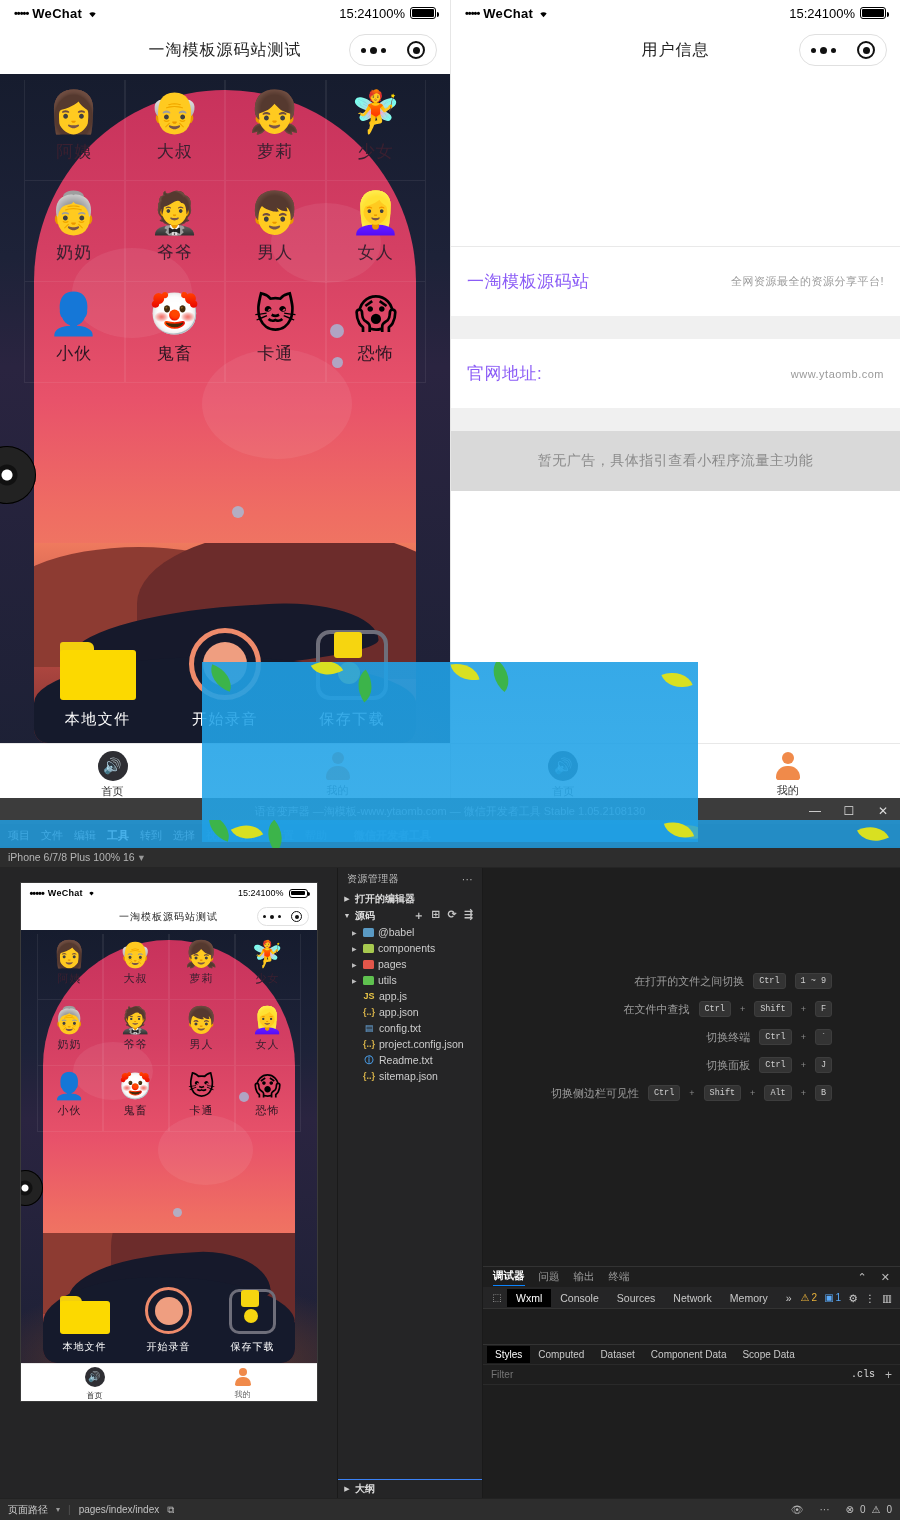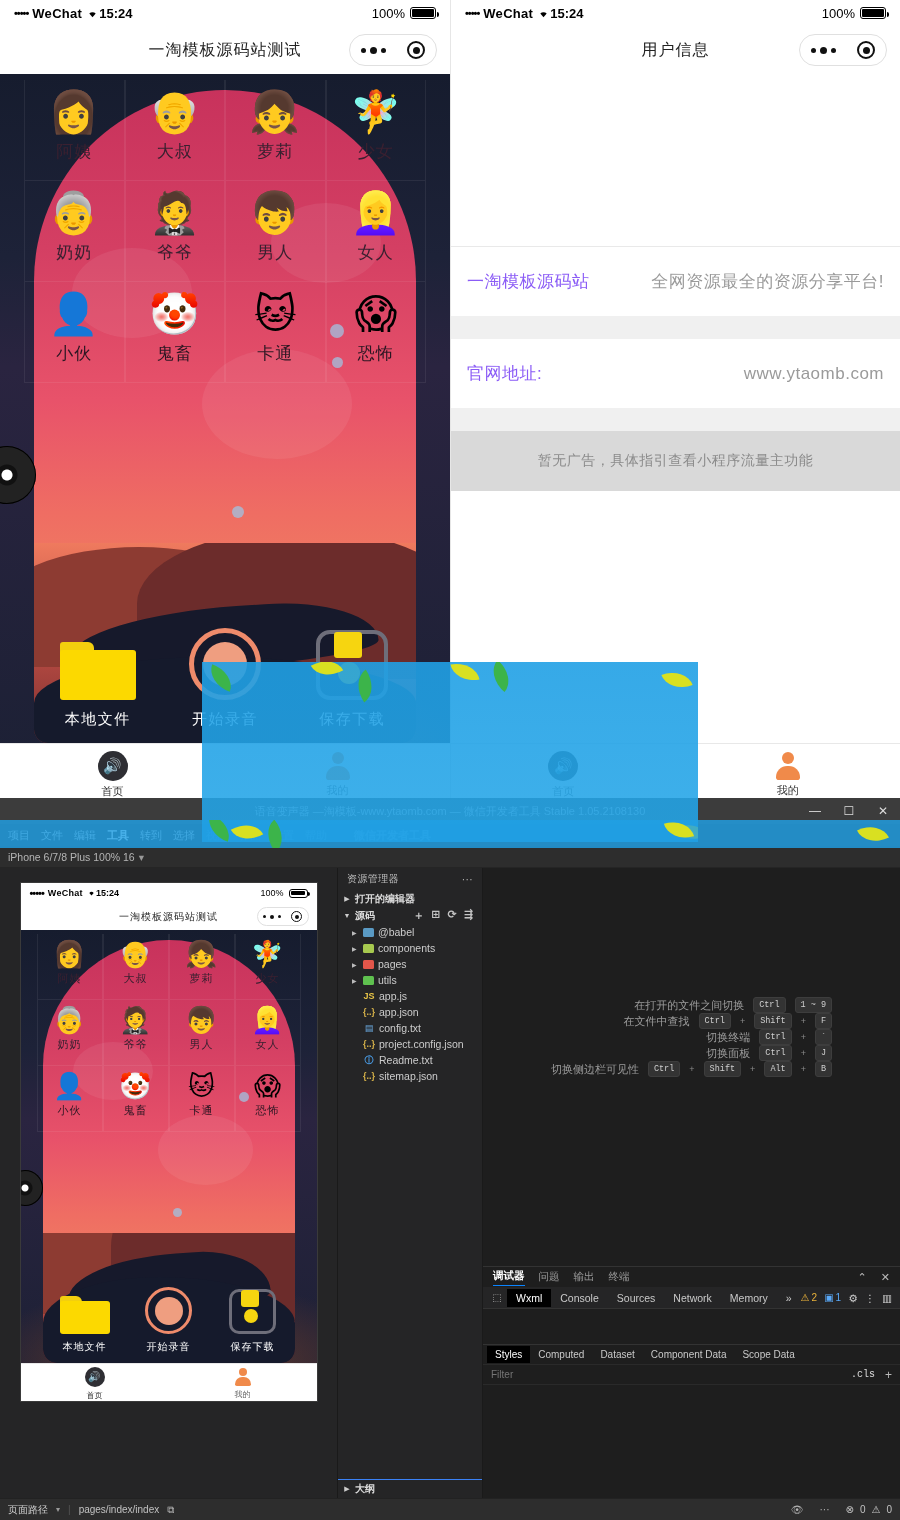--- a/index.html
+++ b/index.html
@@ -9,21 +9,21 @@
 
   
   .phones { position:absolute; left:0; top:0; width:900px; height:805px; display:flex; background:#fff; }
   .phone { width:450px; height:805px; position:relative; background:#fff; overflow:hidden; }
   .phone.right { border-left:1px solid #e6e6e6; }
 
   .statusbar { height:26px; display:flex; align-items:center; padding:0 14px;
     font-size:13px; color:#000; background:#fff; }
   .sb-left { display:flex; align-items:center; gap:4px; font-weight:600; letter-spacing:.3px; }
   .sb-dots { letter-spacing:-1px; font-size:11px; }
-  .sb-center { flex:1; text-align:left; font-weight:700; }
+  .sb-center { flex:1; text-align:right; font-weight:400; }
   .sb-right { display:flex; align-items:center; gap:5px; font-weight:500; }
   .battery { width:26px; height:12px; border:1.4px solid #000; border-radius:3px; position:relative;
     display:flex; align-items:center; padding:1.3px; }
   .battery::after { content:""; position:absolute; right:-4px; top:3.5px; width:2.4px; height:5px;
     background:#000; border-radius:0 2px 2px 0; }
   .battery i { display:block; height:100%; width:100%; background:#000; border-radius:1px; }
 
   .navbar { height:48px; display:flex; align-items:center; justify-content:center; position:relative;
     background:#fff; }
   .nav-title { font-size:16px; color:#222; letter-spacing:1px; }
@@ -102,21 +102,21 @@
   .ic-person::after { content:""; position:absolute; left:2px; top:14px; width:24px; height:14px;
     border-radius:12px 12px 3px 3px; background:#f08a4a; }
 
   
   .app-right { position:relative; height:731px; background:#fff; }
   .ar-gap { height:172px; background:#fff; }
   .ar-divider { height:1px; background:#e9e9e9; }
   .ar-row { height:69px; display:flex; align-items:center; justify-content:space-between;
     padding:0 16px; background:#fff; }
   .ar-k { font-size:17px; color:#8b5cf6; letter-spacing:.5px; }
-  .ar-v { font-size:17px; color:#9a9a9a; letter-spacing:.5px; }
+  .ar-v { font-size:11px; color:#9a9a9a; letter-spacing:.5px; }
   .ar-spacer { height:23px; background:#f0f0f0; }
   .ar-ad { height:60px; background:#d9d9d9; display:flex; align-items:center; justify-content:center;
     color:#8b8b8b; font-size:14px; letter-spacing:.5px; }
   .ar-rest { background:#fff; flex:1; }
   .ar-tabbar { position:absolute; left:0; right:0; bottom:0; height:62px; background:#fff;
     border-top:1px solid #e8e8e8; display:flex; }
 
   
   .blue-ov { position:absolute; left:202px; top:662px; width:496px; height:180px;
     background:linear-gradient(180deg, rgba(32,160,229,.90), rgba(36,166,232,.88)); z-index:40;
@@ -197,21 +197,21 @@
   .frow .sp { width:7px; }
   .fico { width:11px; height:9px; border-radius:1.5px; flex:none; }
   .fico.blue { background:#5a9ac4; } .fico.green { background:#a7c94f; }
   .fico.red { background:#e2564a; } .fico.green2 { background:#5fc14f; }
   .jico { width:12px; flex:none; text-align:center; font-size:9px; font-weight:bold; }
   .exp-outline { margin-top:auto; border-top:1px solid #3b82f6; }
   .exp-outline .exp-sec { height:18px; }
 
   .ed-pane { flex:1; display:flex; flex-direction:column; min-width:0; background:#1e1e1e; }
   .ed-blank { flex:1; display:flex; align-items:center; justify-content:center; }
-  .shorts { display:flex; flex-direction:column; margin-top:-60px; }
+  .shorts { display:flex; flex-direction:column; gap:12px; margin-top:-60px; }
   .shrow { display:flex; align-items:center; gap:9px; justify-content:flex-end; }
   .shrow .lab { font-size:11px; color:#9d9d9d; }
   .kbd { background:#333; color:#cfcfcf; font-size:8.5px; padding:2px 5px; border-radius:3px;
     font-family:"Liberation Mono","DejaVu Sans Mono",monospace; border:1px solid #3d3d3d; }
   .plus { color:#8a8a8a; font-size:9px; }
 
   .dbg { height:232px; background:#1e1e1e; border-top:1px solid #333; display:flex; flex-direction:column; }
   .dbg-tabs { height:20px; display:flex; align-items:center; gap:14px; padding:0 10px;
     font-size:10.5px; color:#9a9a9a; }
   .dbg-tabs .sel { color:#fff; font-weight:bold; border-bottom:1.5px solid #0a84ff; padding-bottom:2px; }

